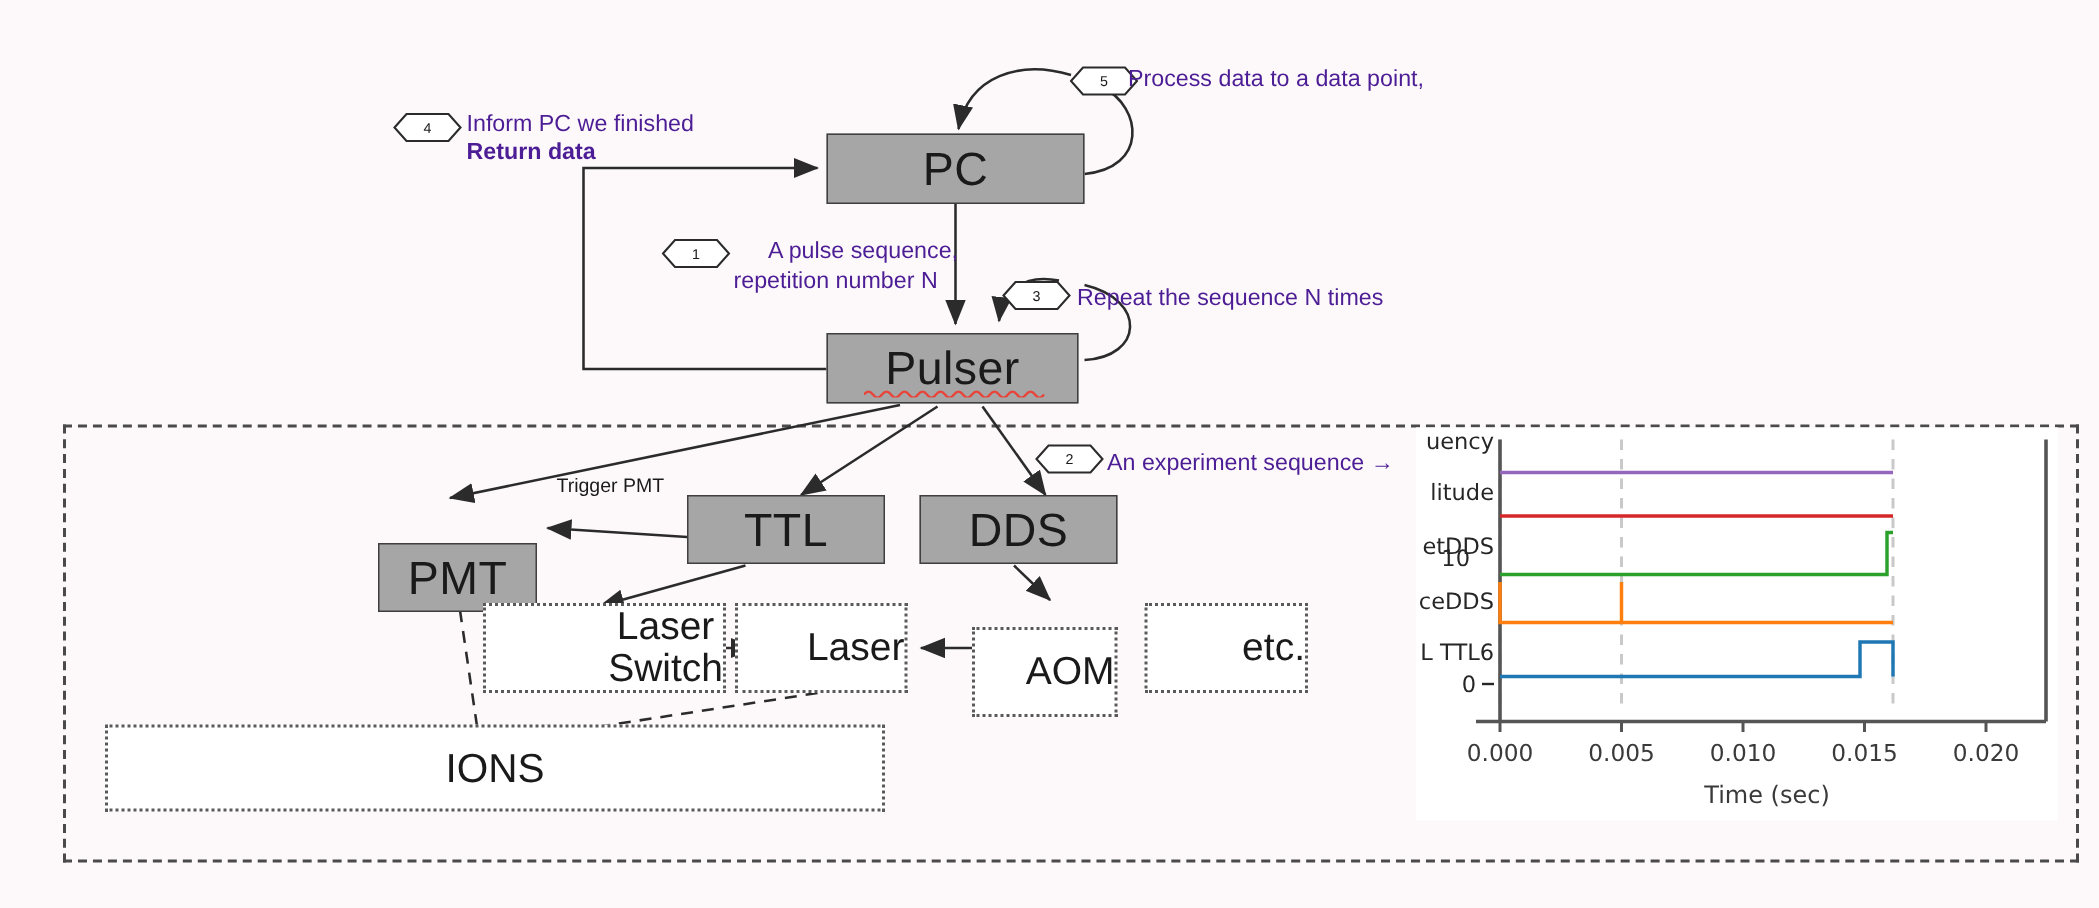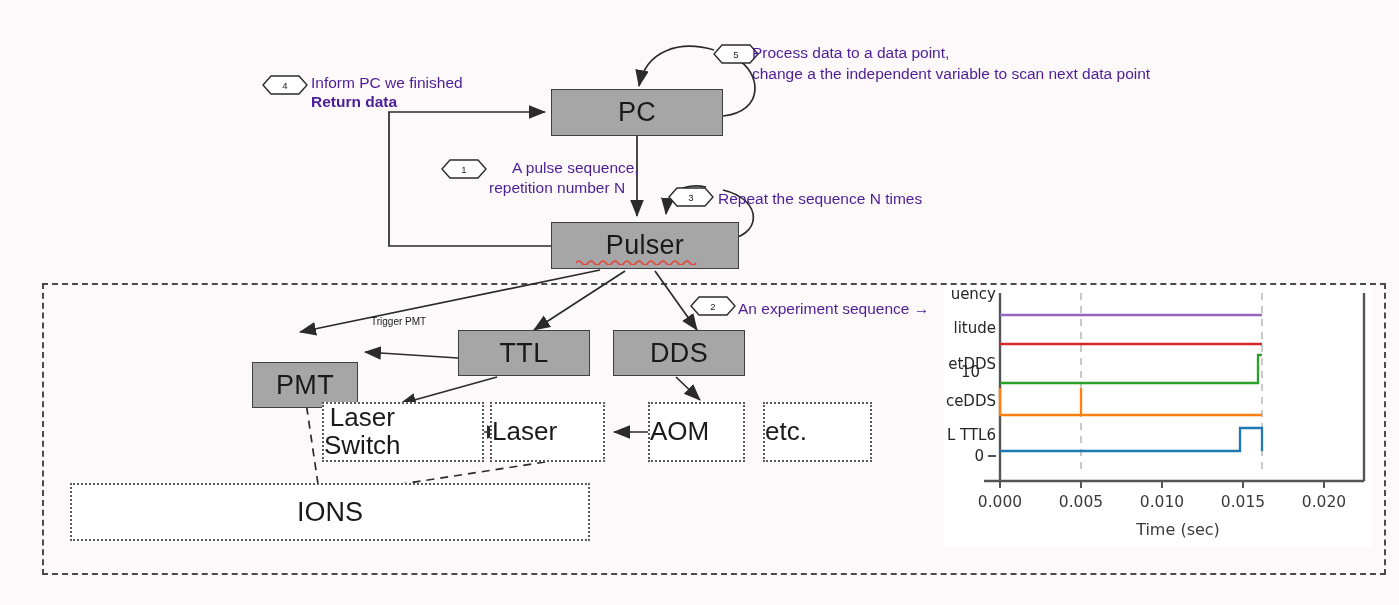--- a/index.html
+++ b/index.html
@@ -13,26 +13,26 @@
   #stage{position:absolute;left:0;top:0;width:1399px;height:605px;}
   svg.layer{position:absolute;left:0;top:0;width:1399px;height:605px;overflow:visible;}
   .node-box{
     position:absolute;
     background:#a6a6a6;
     border:1.6px solid #3f3f3f;
     display:flex;align-items:center;justify-content:center;
     color:#1a1a1a;
     box-sizing:border-box;
   }
-  .node-label{font-size:27px;line-height:1;letter-spacing:.3px;}
+  .node-label{font-size:31px;line-height:1;letter-spacing:.3px;}
   .dot-box{
     position:absolute;
     background:#ffffff;
     border:2px dotted #5a5a5a;
-    display:flex;align-items:center;justify-content:flex-start;
+    display:flex;align-items:center;justify-content:flex-end;
     text-align:center;
     color:#1a1a1a;
     box-sizing:border-box;
   }
   .dot-label{font-size:26px;line-height:1.06;}
   .dashed-region{
     position:absolute;
     border:2.3px dashed #4a4a4a;
     box-sizing:border-box;
     background:transparent;
@@ -43,21 +43,21 @@
     background:#ffffff;
     display:flex;align-items:center;justify-content:center;
     box-sizing:border-box;
   }
   .ions-label{font-size:27px;color:#1a1a1a;}
   .ann{position:absolute;font-size:15.5px;color:#4c1d95;line-height:1.26;white-space:pre;}
   .ann.bold{font-weight:bold;}
   .hexnum{position:absolute;}
   .hexnum svg{display:block;}
   .hexnum .num{font-size:9.5px;fill:#1a1a1a;}
-  .small-ann{position:absolute;font-size:10px;color:#1a1a1a;white-space:nowrap;}
+  .small-ann{position:absolute;font-size:13px;color:#1a1a1a;white-space:nowrap;}
   .squiggle{position:absolute;height:5px;}
 
   
   #plot-panel{
     position:absolute;
     background:#ffffff;
     box-sizing:border-box;
   }
   #plot-panel svg{display:block;}
   .ax-tick-label{font-size:15.5px;fill:#3a3a3a;font-family:"DejaVu Sans",sans-serif;}
@@ -113,21 +113,21 @@
     <g fill="none" stroke="#2b2b2b" stroke-width="1.7" stroke-dasharray="8,6">
       <path d="M545,462 L350,492" marker-end="url(#arwd)"></path>
       <path d="M318,484 L303,382" marker-end="url(#arwd)"></path>
     </g>
   </svg>
 
   <div class="node-box" style="left:551px;top:89px;width:172px;height:47px;">
     <span class="node-label">PC</span>
   </div>
 
-  <div class="node-box" style="left:551px;top:222px;width:188px;height:47px;">
+  <div class="node-box" style="left:551px;top:222px;width:168px;height:47px;">
     <span class="node-label">Pulser</span>
   </div>
 
   <svg class="squiggle" style="left:576px;top:259px;width:122px;height:6px;" viewBox="0 0 122 6" preserveAspectRatio="none">
     <path d="M0,4 Q3,0 6,4 T12,4 T18,4 T24,4 T30,4 T36,4 T42,4 T48,4 T54,4 T60,4 T66,4 T72,4 T78,4 T84,4 T90,4 T96,4 T102,4 T108,4 T114,4 T120,4" fill="none" stroke="#e8443a" stroke-width="1.5"></path>
   </svg>
 
   <div class="node-box" style="left:252px;top:330px;width:106px;height:46px;margin-top:32px;">
     <span class="node-label">PMT</span>
   </div>
@@ -142,21 +142,21 @@
 
   <div class="dot-box" style="left:322px;top:402px;width:162px;height:60px;">
     <span class="dot-label" style="white-space:pre-line;">Laser
 Switch</span>
   </div>
 
   <div class="dot-box" style="left:490px;top:402px;width:115px;height:60px;">
     <span class="dot-label">Laser</span>
   </div>
 
-  <div class="dot-box" style="left:648px;top:402px;width:97px;height:60px;">
+  <div class="dot-box" style="left:648px;top:418px;width:97px;height:60px;">
     <span class="dot-label">AOM</span>
   </div>
 
   <div class="dot-box" style="left:763px;top:402px;width:109px;height:60px;">
     <span class="dot-label">etc.</span>
   </div>
 
   <div class="ions-box" style="left:70px;top:483px;width:520px;height:58px;">
     <span class="ions-label">IONS</span>
   </div>
@@ -170,21 +170,20 @@
   <div class="ann" style="left:311px;top:73px;">Inform PC we finished</div>
   <div class="ann bold" style="left:311px;top:92px;">Return data</div>
 
   <div class="hexnum" style="left:713px;top:43px;width:46px;height:22px;">
     <svg viewBox="0 0 46 22" width="46" height="22">
       <polygon points="1,11 9,2 37,2 45,11 37,20 9,20" fill="#ffffff" stroke="#2b2b2b" stroke-width="1.4"></polygon>
       <text class="num" x="23" y="14.5" text-anchor="middle">5</text>
     </svg>
   </div>
   <div class="ann" style="left:752px;top:43px;">Process data to a data point,</div>
-  <div class="ann" style="left:752px;top:64px;">change a the independent variable to scan next data point</div>
 
   <div class="hexnum" style="left:441px;top:158px;width:46px;height:22px;">
     <svg viewBox="0 0 46 22" width="46" height="22">
       <polygon points="1,11 9,2 37,2 45,11 37,20 9,20" fill="#ffffff" stroke="#2b2b2b" stroke-width="1.4"></polygon>
       <text class="num" x="23" y="14.5" text-anchor="middle">1</text>
     </svg>
   </div>
   <div class="ann" style="left:512px;top:158px;">A pulse sequence,</div>
   <div class="ann" style="left:489px;top:178px;">repetition number N</div>
 

